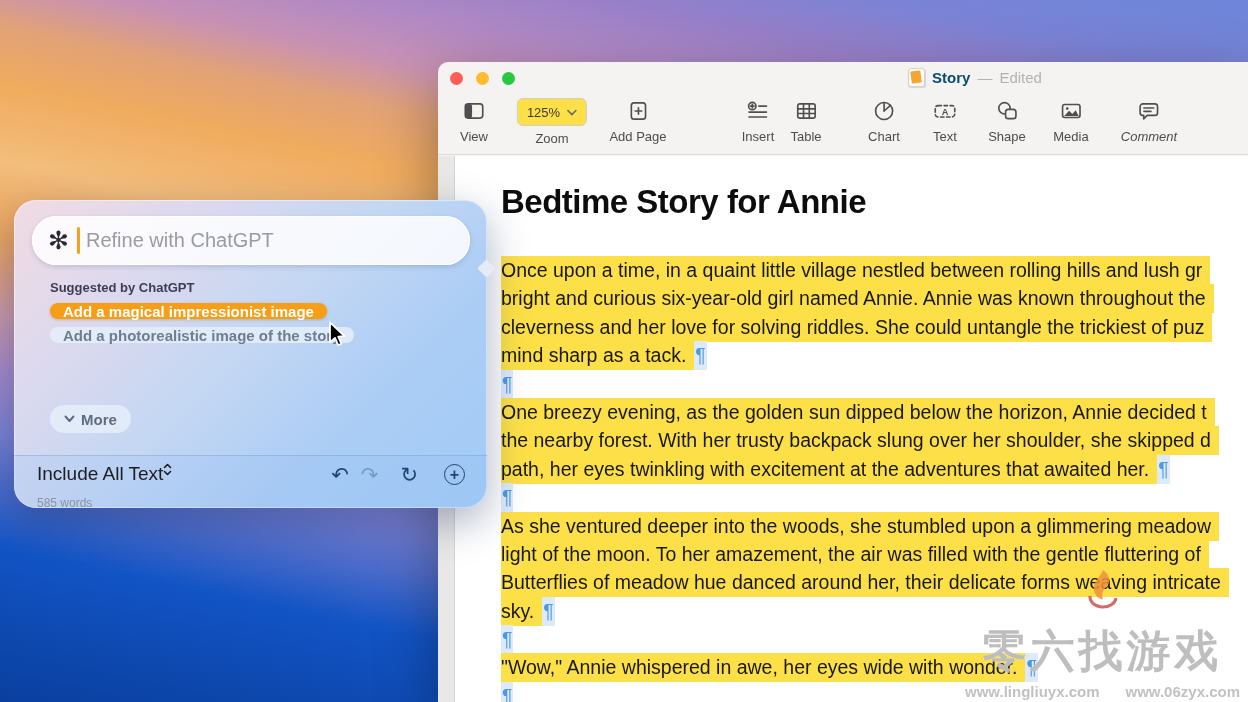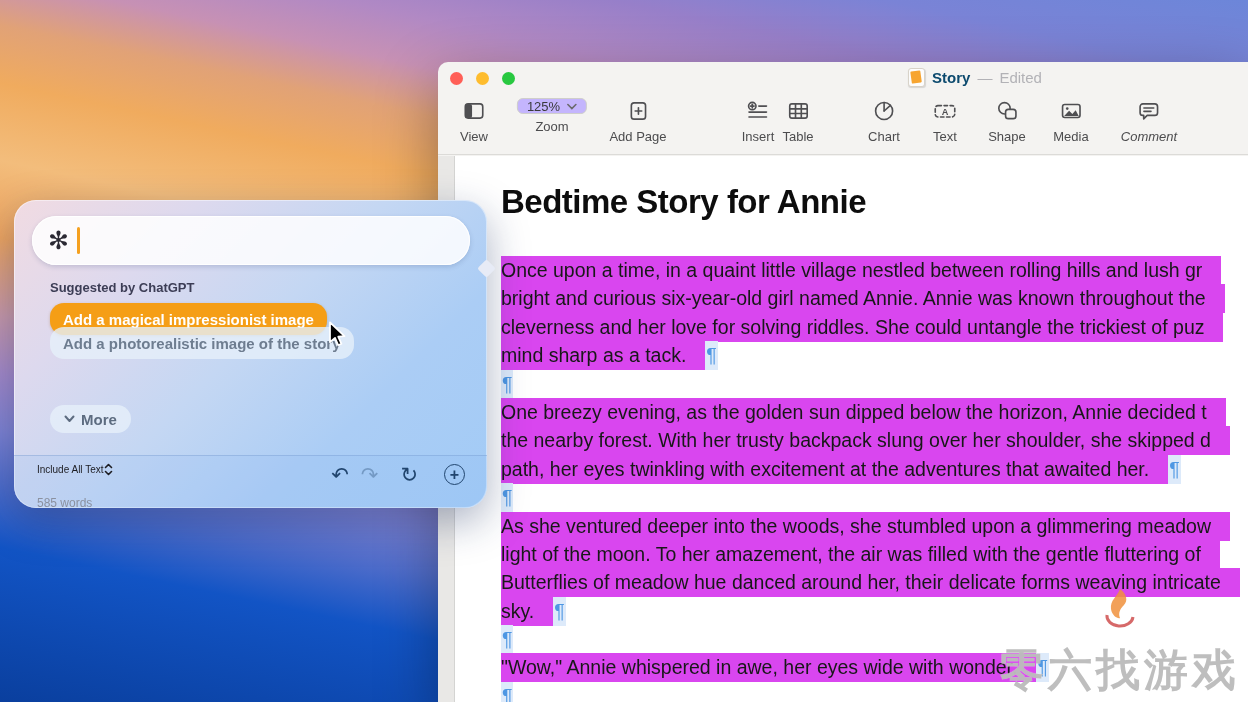--- a/index.html
+++ b/index.html
@@ -27,66 +27,66 @@
   .doc-icon::after { content:""; position:absolute; left:2px; top:2px; width:10px; height:12px;
     background:#f7a530; border-radius:1px; transform:rotate(-8deg); }
   .title-main { font-size:15px; font-weight:bold; color:#0c4a6e; }
   .title-sep, .title-status { font-size:15px; color:#b2b2b6; }
 
   .toolbar { position:relative; height:63px; border-bottom:1px solid #dcdbd8; }
   .tb-item { position:absolute; top:6px; transform:translateX(-50%);
     display:flex; flex-direction:column; align-items:center; gap:5px; cursor:default; }
   .tb-item .ico { height:26px; display:flex; align-items:center; justify-content:center; }
   .tb-item .lbl { font-size:13px; color:#4c4c4e; }
-  .zoom-box { display:flex; align-items:center; gap:7px; background:#c4b5fd;
-    border:1px solid #cfcecb; border-radius:6px; padding:3px 9px; height:16px; }
+  .zoom-box { display:flex; align-items:center; gap:7px; background:#fde047;
+    border:1px solid #cfcecb; border-radius:6px; padding:3px 9px; height:28px; }
   .zoom-box .zv { font-size:13px; color:#3a3a3c; }
   svg.tbsvg { stroke:#4f4f52; fill:none; stroke-width:1.5; stroke-linecap:round; stroke-linejoin:round; }
 
   .content { position:absolute; left:0; top:94px; right:0; bottom:0; background:#e9e8e6; overflow:hidden; }
   .page { position:absolute; left:17px; top:0; width:900px; height:608px; background:#ffffff;
     box-shadow:-1px 0 0 #d4d4d2; }
 
   .doc-heading { position:absolute; left:46px; top:27px; font-size:33px; font-weight:bold;
     color:#0d0d0d; letter-spacing:-0.5px; white-space:nowrap; }
   .doc-body { position:absolute; left:46px; top:100px; right:0; }
   .docline { height:28.4px; font-size:19.5px; color:#181818; white-space:nowrap; line-height:28.4px; }
-  .docline .hl { background:#d946ef; padding:3px 19px 4px 0; }
+  .docline .hl { background:#fde047; padding:3px 8px 4px 0; }
   .docline .pc { color:#4e97e3; background:#ddeafa; padding:3px 1px 4px 1px; }
 
   
   .panel { position:absolute; left:14px; top:200px; width:473px; height:308px;
     border-radius:22px;
     background:linear-gradient(135deg,#f1dbe2 0%, #ddd9ee 24%, #c4d7f3 48%, #abcdf5 72%, #a2cbf6 100%);
     box-shadow:0 14px 40px rgba(20,40,90,.35), inset 0 0 0 1px rgba(255,255,255,.45); }
   .panel-tail { position:absolute; right:-6px; top:62px; width:13px; height:13px;
     background:#e7ebf6; transform:rotate(45deg); border-radius:2px; }
   .gpt-input { position:absolute; left:18px; top:16px; width:438px; height:49px;
     border-radius:25px; background:rgba(255,255,255,.85);
     box-shadow:0 2px 5px rgba(40,60,110,.18), inset 0 0 0 1px rgba(255,255,255,.9);
     display:flex; align-items:center; padding:0 16px; gap:4px; }
   .gpt-logo { font-size:25px; color:#2b2933; line-height:1; }
   .caret { width:3px; height:27px; background:#f5a01f; border-radius:1.5px; margin-left:4px; }
   .gpt-placeholder { font-size:20px; color:#9a9aa4; margin-left:2px; }
 
   .suggest-label { position:absolute; left:36px; top:80px; font-size:13px; font-weight:bold; color:#3c3d55; }
-  .pill { position:absolute; left:36px; height:32px; border-radius:14px; display:inline-flex;
+  .pill { position:absolute; left:36px; height:16px; border-radius:14px; display:inline-flex;
     align-items:center; padding:4px 13px; font-size:15px; font-weight:bold; white-space:nowrap; cursor:default; }
   .pill-hot { background:#f59e16; color:#ffffff; box-shadow:0 1px 3px rgba(150,90,0,.3); }
   .pill-cool { background:rgba(230,240,250,.8); color:#6e7d90; }
   .pill-1 { top:103px; } .pill-2 { top:127px; } .pill-3 { top:171px; }
   .more-btn { position:absolute; left:36px; top:205px; height:28px; border-radius:14px;
     background:rgba(230,240,250,.8); color:#5d6c80; font-size:15px; font-weight:bold;
     display:inline-flex; align-items:center; gap:6px; padding:0 14px; cursor:default; }
 
   .panel-footer { position:absolute; left:0; right:0; bottom:0; height:53px;
     border-top:1px solid rgba(110,145,200,.35); border-radius:0 0 22px 22px;
     background:rgba(140,185,245,.18); }
-  .scope { position:absolute; left:23px; top:7px; display:flex; align-items:center; gap:0;
-    font-size:10px; color:#1d1d22; cursor:default; }
+  .scope { position:absolute; left:23px; top:7px; display:flex; align-items:flex-start; gap:0;
+    font-size:19px; color:#1d1d22; cursor:default; }
   .wordcount { position:absolute; left:23px; top:40px; font-size:12px; color:#8b91a0; }
   .footer-icons { position:absolute; right:22px; top:8px; display:flex; align-items:center; }
   .f-ico { font-size:21px; color:#21456e; line-height:1; cursor:default; }
   .f-undo { margin-right:12px; }
   .f-redo { opacity:.35; margin-right:22px; }
   .f-retry { margin-right:26px; }
   .f-plus { width:21px; height:21px; border:1.6px solid #21456e; border-radius:50%;
     display:flex; align-items:center; justify-content:center;
     font-size:16px; color:#21456e; font-weight:bold; line-height:1; }
 
@@ -156,21 +156,21 @@
               <line x1="6" y1="4.8" x2="6" y2="8.2"></line>
               <line x1="4.3" y1="6.5" x2="7.7" y2="6.5"></line>
               <line x1="12" y1="6.5" x2="19" y2="6.5"></line>
               <line x1="3" y1="12" x2="19" y2="12"></line>
               <line x1="3" y1="16.5" x2="19" y2="16.5"></line>
             </svg>
         </span>
         <span class="lbl">Insert</span>
       </div>
 
-      <div class="tb-item" style="left:360px;">
+      <div class="tb-item" style="left:368px;">
         <span class="ico">
           <svg class="tbsvg" width="24" height="24" viewBox="0 0 22 22">
               <rect x="3" y="4.5" width="16" height="13" rx="2"></rect>
               <line x1="3" y1="9" x2="19" y2="9"></line>
               <line x1="3" y1="13.3" x2="19" y2="13.3"></line>
               <line x1="8.3" y1="4.5" x2="8.3" y2="17.5"></line>
               <line x1="13.6" y1="4.5" x2="13.6" y2="17.5"></line>
             </svg>
         </span>
         <span class="lbl">Table</span>
@@ -254,20 +254,21 @@
       </div>
     </div>
   </div>
 
   <div class="panel">
     <div class="panel-tail"></div>
 
     <div class="gpt-input">
       <span class="gpt-logo">✻</span>
       <span class="caret"></span>
+      <span class="gpt-placeholder">Refine with ChatGPT</span>
     </div>
 
     <div class="suggest-label">Suggested by ChatGPT</div>
 
     <div class="pill pill-hot pill-1">Add a magical impressionist image</div>
     <div class="pill pill-cool pill-2">Add a photorealistic image of the story</div>
 
     <div class="more-btn">
       <svg width="11" height="8" viewBox="0 0 11 8">
           <path d="M1.5 1.5 L5.5 6 L9.5 1.5" stroke="#5d6c80" stroke-width="2" fill="none" stroke-linecap="round" stroke-linejoin="round"></path>
@@ -299,15 +300,19 @@
   </div>
 
   <div class="watermark">
     <div class="wm-row">
       <svg width="46" height="50" viewBox="0 0 46 50">
         <path d="M23 4 C20 12 13 15 14 24 C15 31 21 34 23 33 C21 28 23 24 27 20 C31 16 30 9 23 4 Z" fill="#f0903c" opacity=".85"></path>
         <path d="M10 30 a13 10 0 1 0 26 2" stroke="#cc4444" stroke-width="3" fill="none" opacity=".8"></path>
       </svg>
       <span class="wm-brand">零六找游戏</span>
     </div>
+    <div class="wm-urls">
+      <span>www.lingliuyx.com</span>
+      <span>www.06zyx.com</span>
+    </div>
   </div>
 
 </div>
 
 </body></html>

